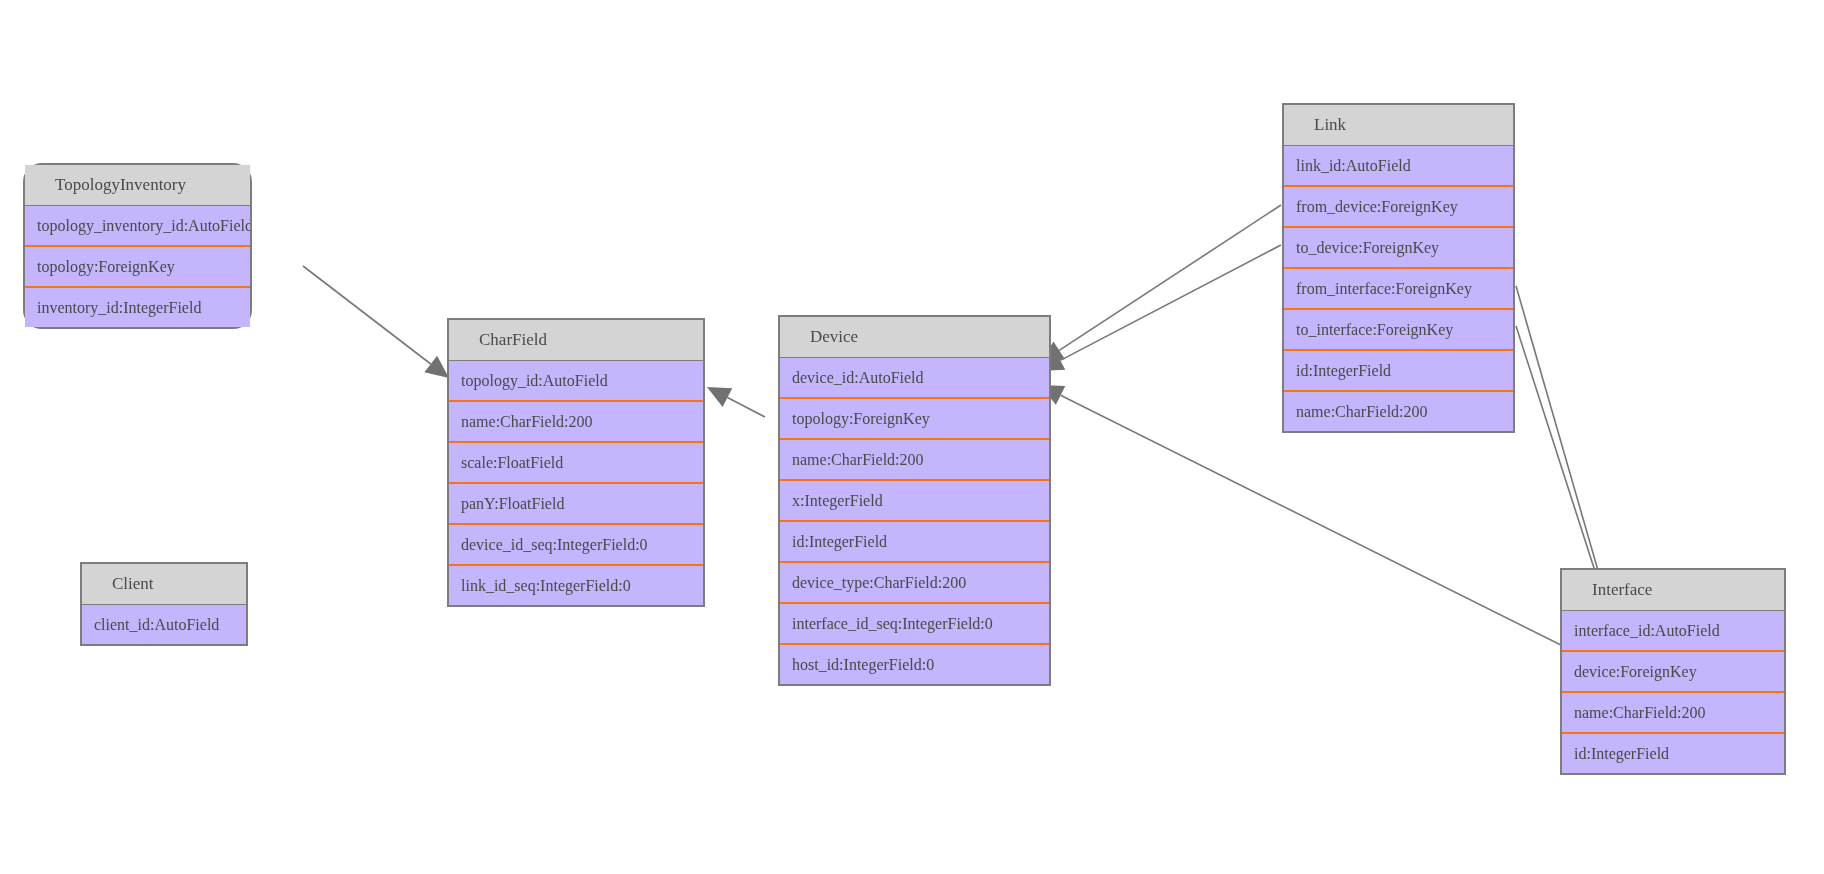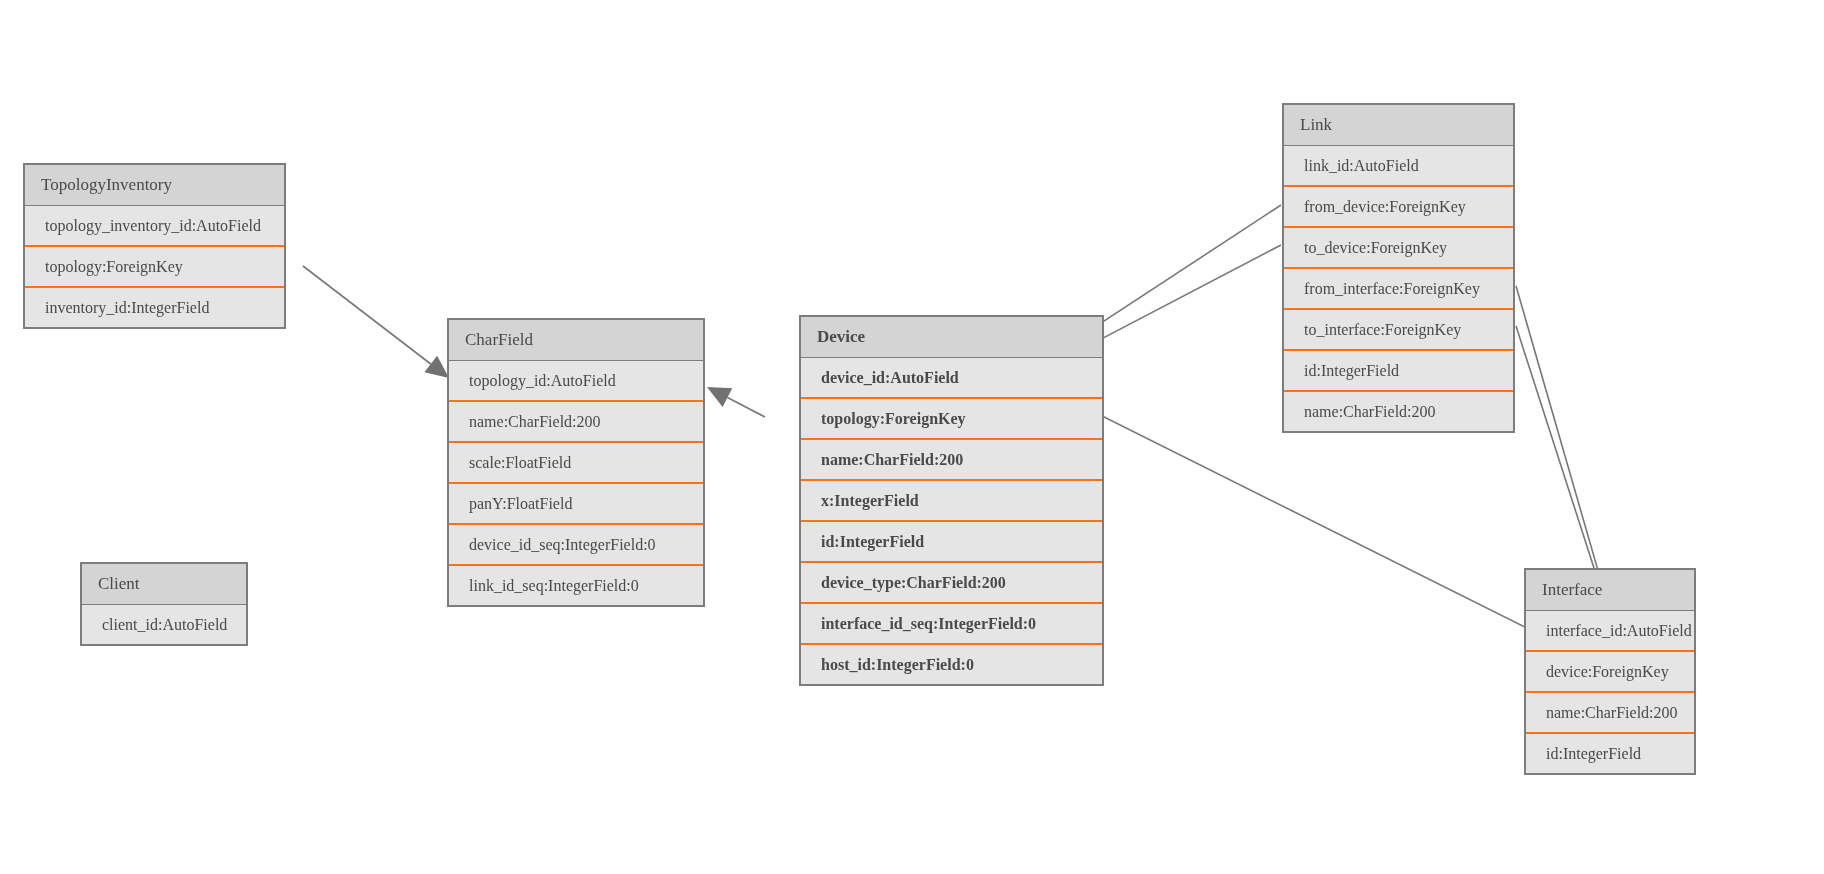--- a/index.html
+++ b/index.html
@@ -28,33 +28,33 @@
     background: #ffffff;
     border: 2px solid #7d7d7d;
     box-sizing: border-box;
     cursor: move;
   }
   .model-table-header {
     height: 40px;
     line-height: 40px;
     background: #d4d4d4;
     border-bottom: 1px solid #7d7d7d;
-    padding-left: 16px;
+    padding-left: 30px;
     font-size: 17px;
     color: #4a4a4a;
     white-space: nowrap;
     overflow: hidden;
   }
   .model-table-row {
     height: 39px;
     line-height: 39px;
-    padding-left: 20px;
+    padding-left: 12px;
     font-size: 16px;
     color: #4a4a4a;
-    background: #e5e5e5;
+    background: #c4b5fd;
     white-space: nowrap;
     overflow: hidden;
   }
   .model-table-row + .model-table-row {
     border-top: 2px solid #f97316;
   }
 </style>
 </head>
 <body>
 
@@ -82,60 +82,60 @@
       </g>
       <g>
         <line x1="1516" y1="326" x2="1604.947522326267" y2="602.1079338877871" stroke="#787878" stroke-width="1.6"></line>
         <polygon points="1612,624 1594.9533182315613,605.3275432605783 1614.9417264209728,598.8883245149959" fill="#717171"></polygon>
       </g>
       <g>
         <line x1="1609" y1="669" x2="1060.5790537170087" y2="395.2714433315123" stroke="#787878" stroke-width="1.6"></line>
         <polygon points="1040,385 1065.2681908900904,385.8766579389648 1055.889916543927,404.66622872405975" fill="#717171"></polygon>
       </g>
     </svg>
-<div class="model-table" style="left: 23px; top: 163px; width: 263px;">
+<div class="model-table" style="left: 23px; top: 163px; width: 229px; border-radius: 19px;">
       <div class="model-table-header">TopologyInventory</div>
       <div class="model-table-row">topology_inventory_id:AutoField</div>
       <div class="model-table-row">topology:ForeignKey</div>
       <div class="model-table-row">inventory_id:IntegerField</div>
     </div>
     <div class="model-table" style="left: 447px; top: 318px; width: 258px;">
       <div class="model-table-header">CharField</div>
       <div class="model-table-row">topology_id:AutoField</div>
       <div class="model-table-row">name:CharField:200</div>
       <div class="model-table-row">scale:FloatField</div>
       <div class="model-table-row">panY:FloatField</div>
       <div class="model-table-row">device_id_seq:IntegerField:0</div>
       <div class="model-table-row">link_id_seq:IntegerField:0</div>
     </div>
     <div class="model-table" style="left: 80px; top: 527px; width: 168px; margin-top: 35px;">
       <div class="model-table-header">Client</div>
       <div class="model-table-row">client_id:AutoField</div>
     </div>
-    <div class="model-table" style="left: 799px; top: 315px; width: 305px; font-weight: bold;">
+    <div class="model-table" style="left: 778px; top: 315px; width: 273px;">
       <div class="model-table-header">Device</div>
       <div class="model-table-row">device_id:AutoField</div>
       <div class="model-table-row">topology:ForeignKey</div>
       <div class="model-table-row">name:CharField:200</div>
       <div class="model-table-row">x:IntegerField</div>
       <div class="model-table-row">id:IntegerField</div>
       <div class="model-table-row">device_type:CharField:200</div>
       <div class="model-table-row">interface_id_seq:IntegerField:0</div>
       <div class="model-table-row">host_id:IntegerField:0</div>
     </div>
     <div class="model-table" style="left: 1282px; top: 103px; width: 233px;">
       <div class="model-table-header">Link</div>
       <div class="model-table-row">link_id:AutoField</div>
       <div class="model-table-row">from_device:ForeignKey</div>
       <div class="model-table-row">to_device:ForeignKey</div>
       <div class="model-table-row">from_interface:ForeignKey</div>
       <div class="model-table-row">to_interface:ForeignKey</div>
       <div class="model-table-row">id:IntegerField</div>
       <div class="model-table-row">name:CharField:200</div>
     </div>
-    <div class="model-table" style="left: 1524px; top: 568px; width: 172px;">
+    <div class="model-table" style="left: 1560px; top: 568px; width: 226px;">
       <div class="model-table-header">Interface</div>
       <div class="model-table-row">interface_id:AutoField</div>
       <div class="model-table-row">device:ForeignKey</div>
       <div class="model-table-row">name:CharField:200</div>
       <div class="model-table-row">id:IntegerField</div>
     </div>
   </div>
 
 </body></html>

